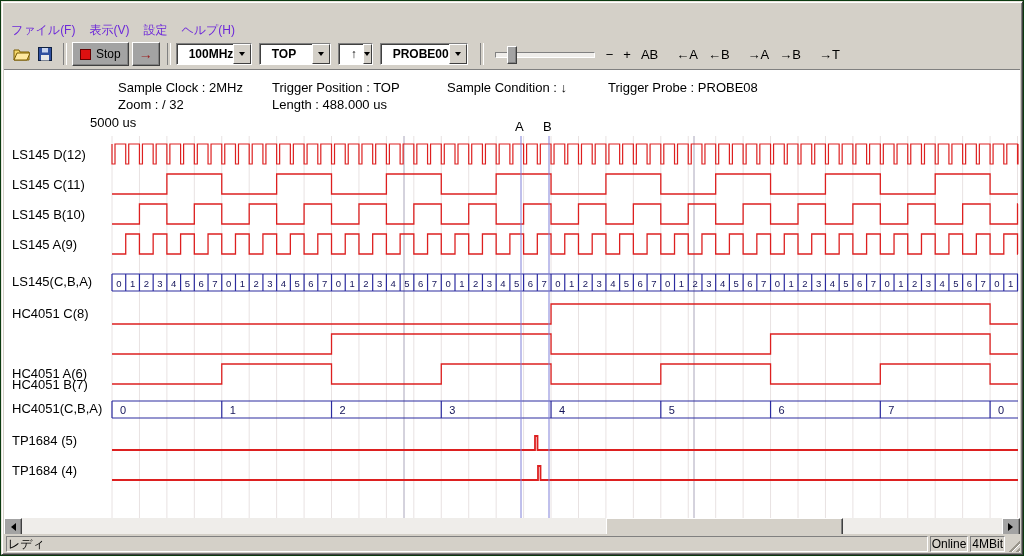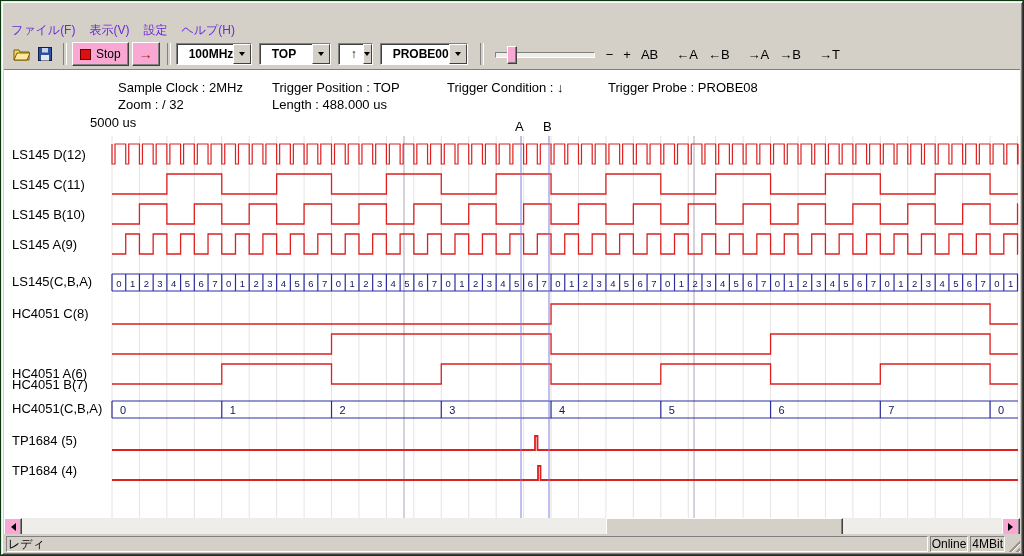--- a/index.html
+++ b/index.html
@@ -39,21 +39,21 @@
   .menubar{position:absolute;left:2px;top:20px;right:2px;height:17px;
     display:flex;align-items:center;font-size:12px;color:#6d28d9;background:#d4d0c8;}
   .menu-item{padding:1px 7px;}
   
   .toolbar{position:absolute;left:2px;top:37px;right:2px;height:30px;
     display:flex;align-items:center;background:#d4d0c8;padding-left:6px;
     border-bottom:1px solid #808080;box-shadow:0 1px 0 #fff;}
   .tb-icon-btn{width:22px;height:22px;display:flex;align-items:center;justify-content:center;margin-right:2px;}
   .tb-sep{width:2px;height:22px;margin:0 5px;
     border-left:1px solid #808080;border-right:1px solid #fff;}
-  .btn3d{background:#f9a8d4;
+  .btn3d{background:#a3a3a3;
     border-top:1px solid #fff;border-left:1px solid #fff;
     border-right:1px solid #404040;border-bottom:1px solid #404040;
     box-shadow:inset -1px -1px 0 #808080;}
   .stop-btn{height:22px;display:flex;align-items:center;padding:0 7px;font-size:12px;color:#000;margin-right:3px;}
   .stop-square{width:9px;height:9px;background:#dd1010;border:1px solid #600;margin-right:5px;}
   .run-btn{width:26px;height:22px;display:flex;align-items:center;justify-content:center;
     font-size:14px;font-weight:bold;color:#9c2020;margin-right:2px;}
   .combo{height:20px;background:#fff;display:flex;align-items:center;
     border-top:1px solid #808080;border-left:1px solid #808080;
     border-right:1px solid #fff;border-bottom:1px solid #fff;
@@ -170,21 +170,21 @@
     <span class="gap8"></span>
     <span class="flat-btn">→A</span>
     <span class="flat-btn">→B</span>
     <span class="gap8"></span>
     <span class="flat-btn">→T</span>
   </div>
 
   <div class="content">
     <div class="info-text" style="left:114px;top:10px">Sample Clock : 2MHz</div>
     <div class="info-text" style="left:268px;top:10px">Trigger Position : TOP</div>
-    <div class="info-text" style="left:443px;top:10px">Trigger Condition : ↓</div>
+    <div class="info-text" style="left:443px;top:10px">Sample Condition : ↓</div>
     <div class="info-text" style="left:604px;top:10px">Trigger Probe : PROBE08</div>
     <div class="info-text" style="left:114px;top:27px">Zoom : /  32</div>
     <div class="info-text" style="left:268px;top:27px">Length : 488.000 us</div>
     <div class="info-text" style="left:86px;top:45px">5000 us</div>
     <div class="marker-label" style="left:511px;top:49px">A</div>
     <div class="marker-label" style="left:539px;top:49px">B</div>
 
     <div id="ch-labels">
         <div class="ch-label" style="top: 77px;">LS145 D(12)</div>
         <div class="ch-label" style="top: 107px;">LS145 C(11)</div>

